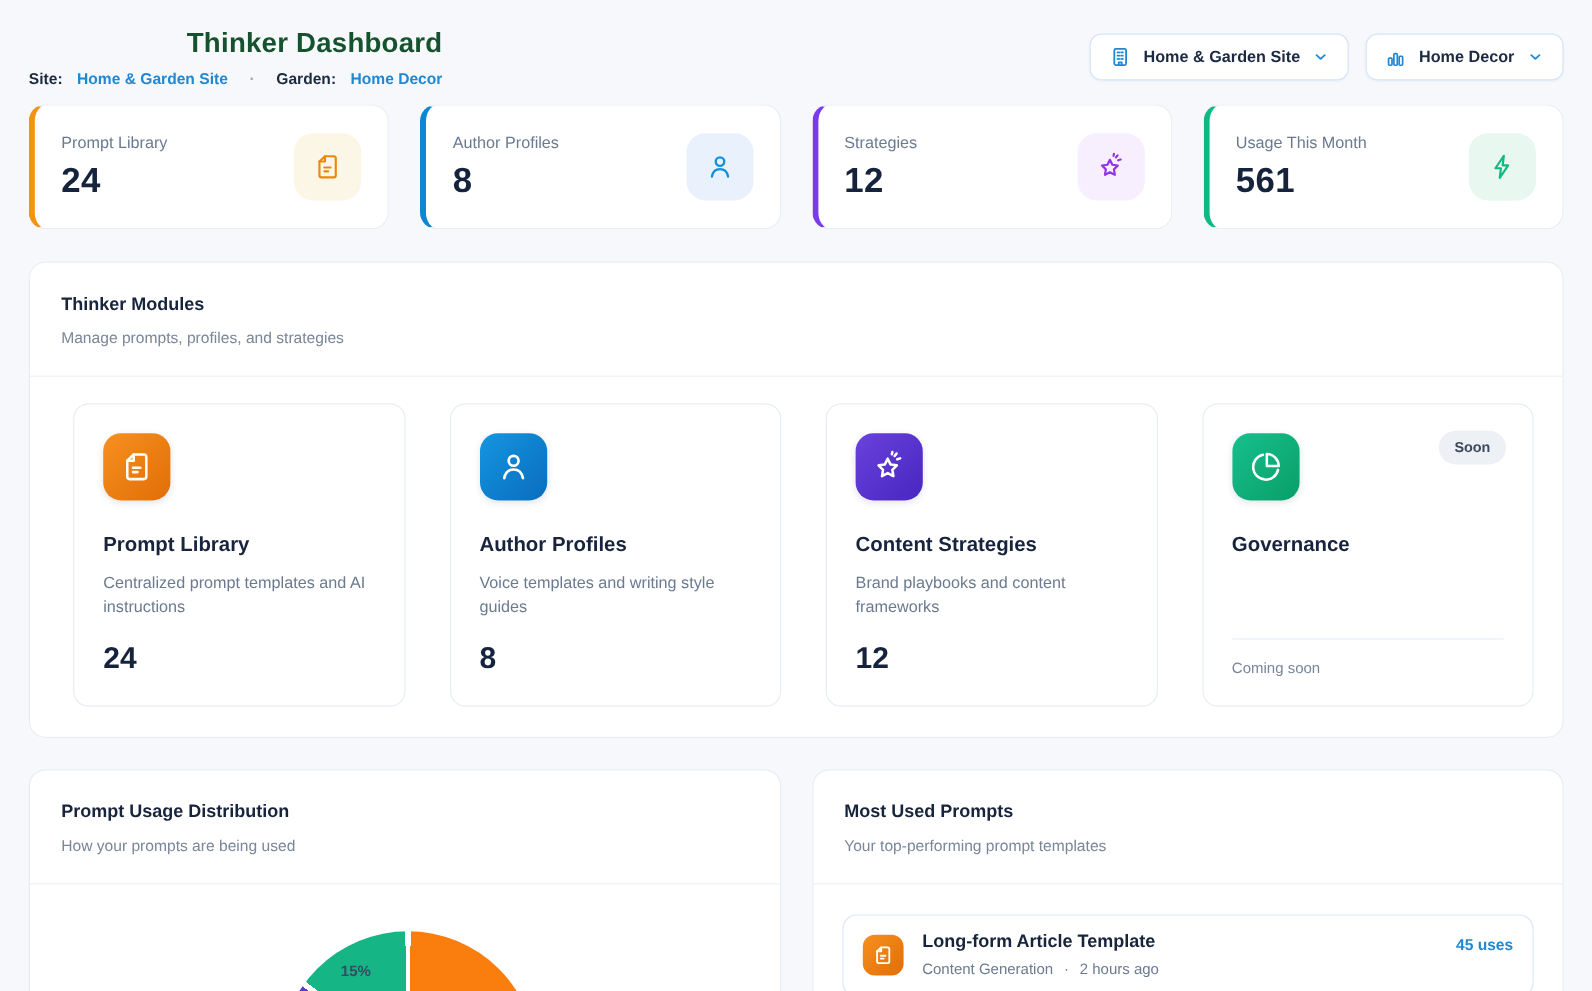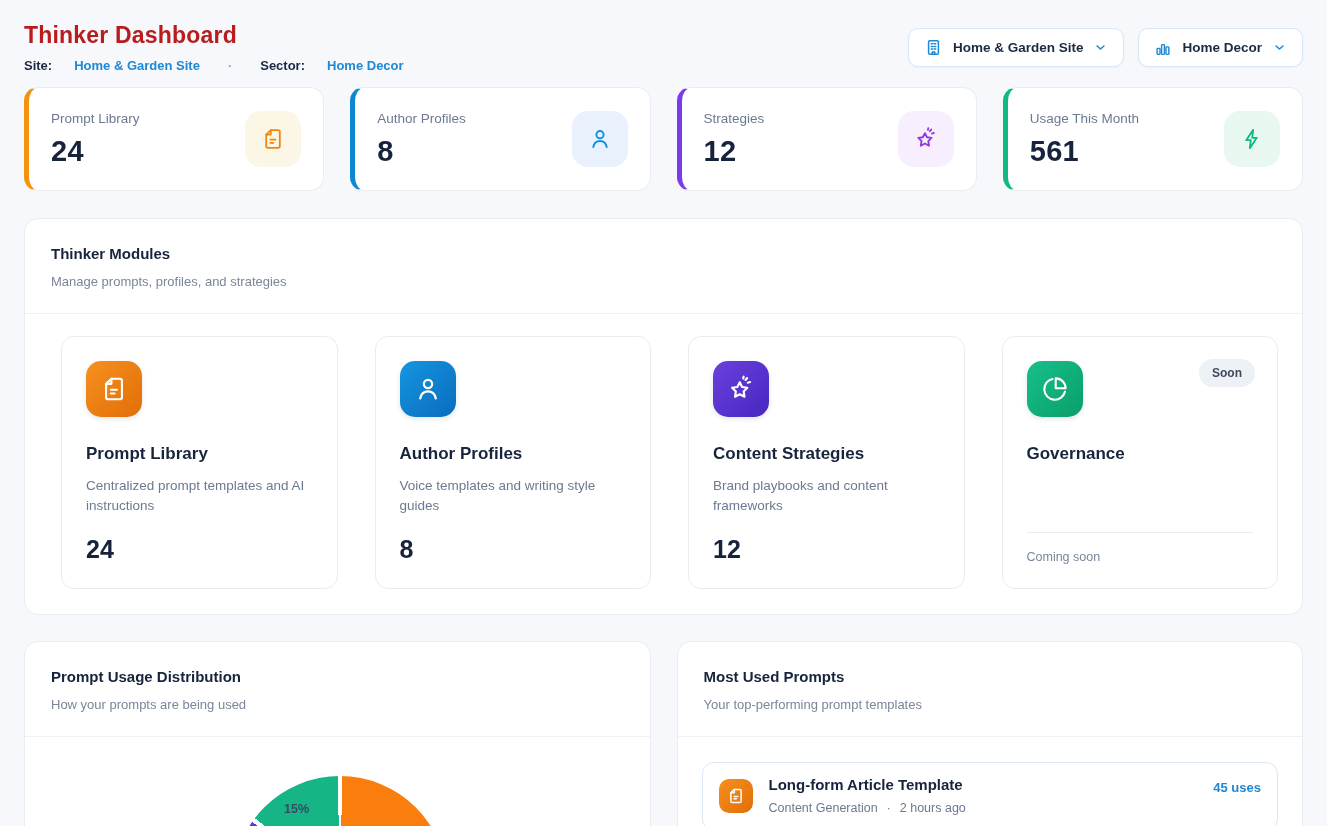--- a/index.html
+++ b/index.html
@@ -6,22 +6,22 @@
   html, body { width: 1327px; height: 826px; overflow: hidden; }
   body {
     background: #f6f8fb;
     font-family: "Liberation Sans", "DejaVu Sans", sans-serif;
     color: #17243c;
   }
   .page { padding: 22px 24px 0; }
 
   
   .topbar { display: flex; justify-content: space-between; align-items: flex-start; margin-bottom: 14px; }
-  .page-title { font-size: 23px; font-weight: 800; color: #b91c1c; letter-spacing: .2px; margin-bottom: 9px; }
-  .crumbs { font-size: 13px; font-weight: 700; color: #1b2a41; display: flex; gap: 22px; align-items: center; }
+  .page-title { font-size: 23px; font-weight: 800; color: #14532d; letter-spacing: .2px; margin-bottom: 9px; text-align: right; }
+  .crumbs { font-size: 13px; font-weight: 700; color: #1b2a41; display: flex; gap: 12px; align-items: center; }
   .crumbs .link { color: #1e88d4; cursor: pointer; }
   .crumbs .dot { color: #9aa7b8; margin: 0 6px; }
   .selectors { display: flex; gap: 14px; margin-top: 6px; }
   .selector {
     display: flex; align-items: center; gap: 10px;
     background: #fff; border: 1px solid #d7e5f8; border-radius: 10px;
     padding: 9px 15px; font-size: 13.5px; font-weight: 700; color: #1b2a41;
     cursor: pointer; box-shadow: 0 1px 2px rgba(30,80,160,.04);
   }
   .selector svg { display: block; }
@@ -97,21 +97,21 @@
 
 <div class="page">
 
   <div class="topbar">
     <div>
       <div class="page-title">Thinker Dashboard</div>
       <div class="crumbs">
         <span>Site:</span>
         <span class="link">Home &amp; Garden Site</span>
         <span class="dot">·</span>
-        <span>Sector:</span>
+        <span>Garden:</span>
         <span class="link">Home Decor</span>
       </div>
     </div>
     <div class="selectors">
       <div class="selector">
         <span class="sel-icon">
           <svg width="19" height="19" viewBox="0 0 24 24" fill="none" stroke="currentColor" stroke-width="1.9" stroke-linecap="round" stroke-linejoin="round">
             <rect x="5.8" y="3.5" width="12.4" height="17" rx="1.6"></rect>
             <path d="M9.2 7.2h1.8M13 7.2h1.8M9.2 10.6h1.8M13 10.6h1.8M9.2 14h1.8M13 14h1.8"></path>
             <path d="M10.4 20.5v-2.8h3.2v2.8"></path>

